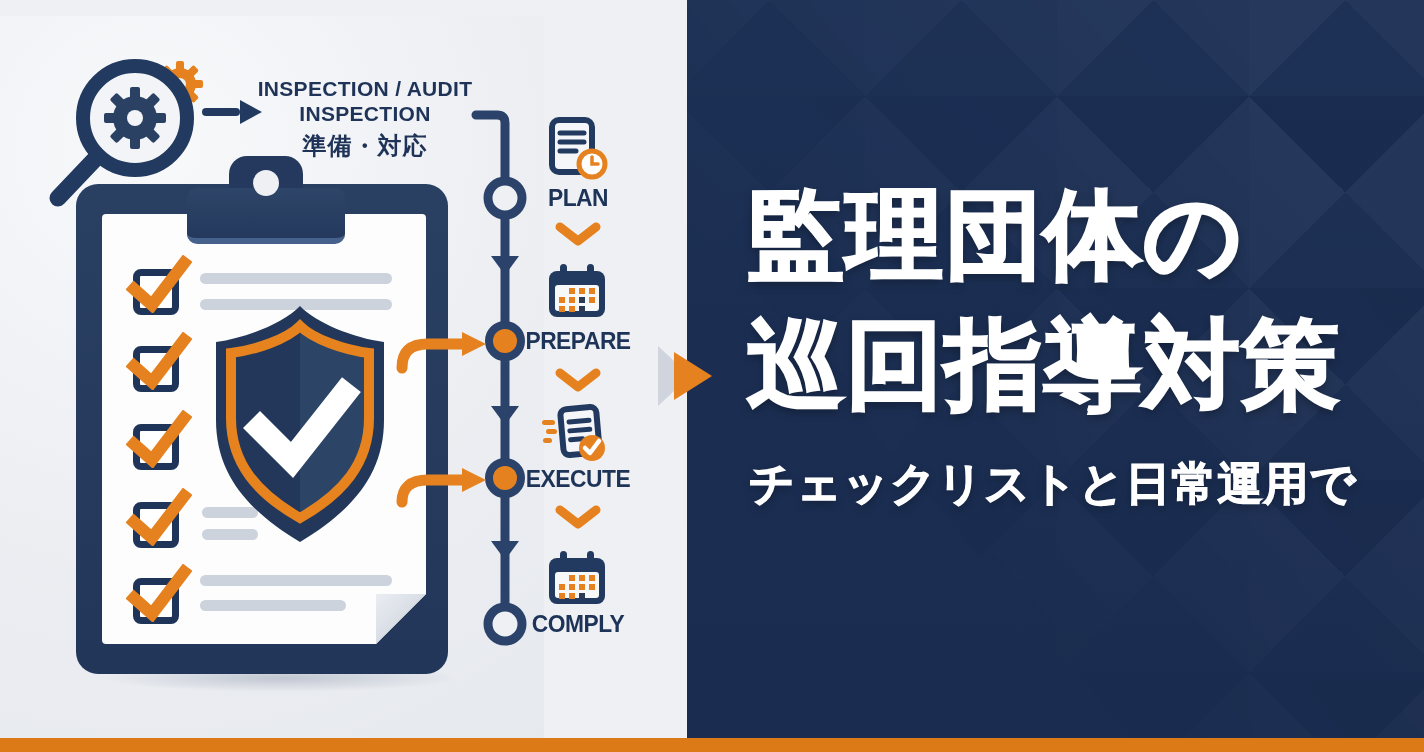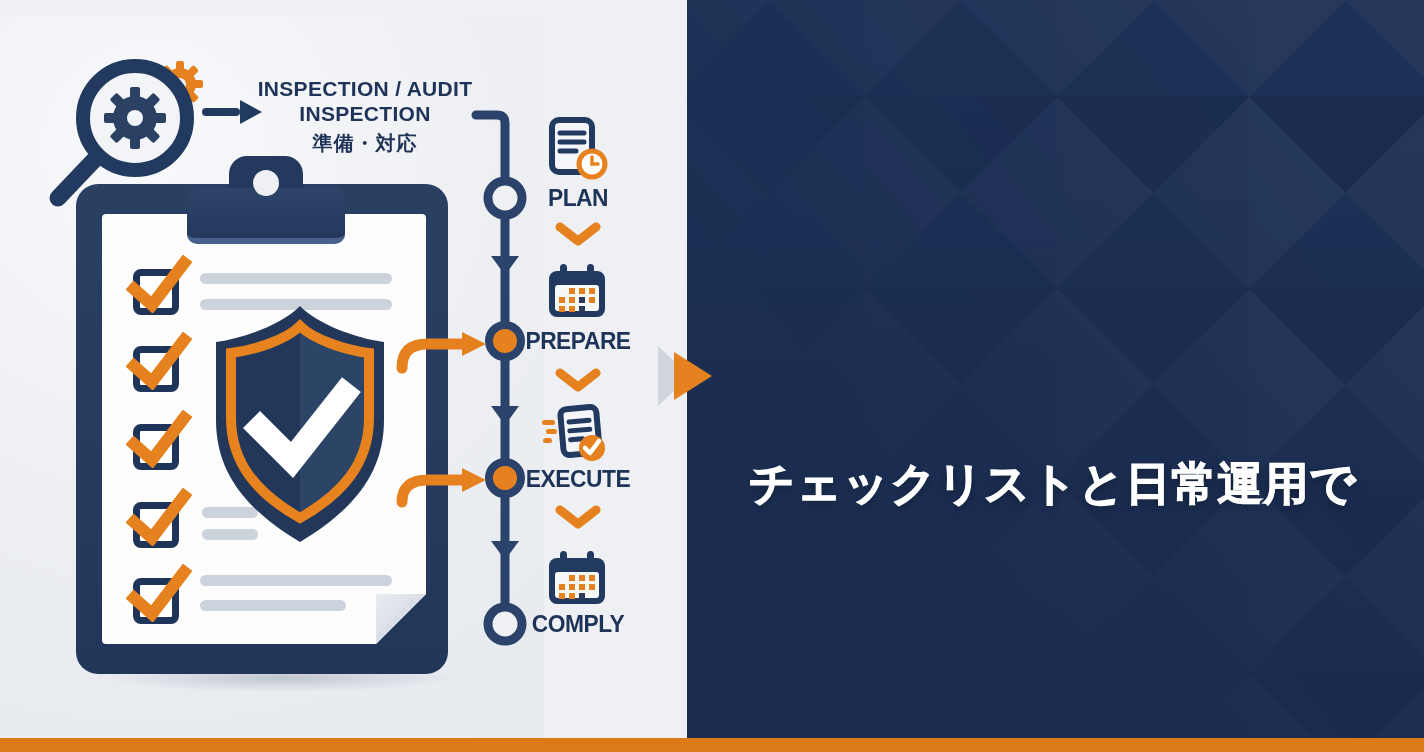--- a/index.html
+++ b/index.html
@@ -8,21 +8,21 @@
   .canvas { position:relative; width:1424px; height:752px; overflow:hidden; background:#eef0f3; }
   .abs { position:absolute; }
 
   
   .left-panel { position:absolute; left:0; top:16px; width:544px; height:738px;
     background:radial-gradient(circle at 28% 18%, #f8f9fb 0%, #eceef2 55%, #e6e9ee 100%); }
 
   .hdr { position:absolute; left:256px; top:60px; width:218px; text-align:center;
     color:#1e3357; font-weight:bold; }
   .hdr .l1 { font-size:21px; letter-spacing:.3px; line-height:25px; }
-  .hdr .l3 { font-size:20px; margin-top:4px; letter-spacing:1px; }
+  .hdr .l3 { font-size:24px; margin-top:4px; letter-spacing:1px; }
 
   .pline { position:absolute; height:11px; border-radius:6px; background:#ccd3dd; z-index:2; }
 
   .checkbox { position:absolute; left:133px; width:46px; height:46px; background:#ffffff;
     border:7px solid #1f3459; border-radius:8px; z-index:3; }
   .checkmark { position:absolute; left:126px; z-index:4; }
 
   .clip-board { position:absolute; left:76px; top:168px; width:372px; height:490px;
     background:linear-gradient(180deg,#2a4062 0%, #22365a 100%); border-radius:22px; z-index:1; }
   .clip-paper { position:absolute; left:102px; top:198px; width:324px; height:430px;
@@ -255,20 +255,24 @@
         <rect x="14" y="45" width="6" height="6" fill="#e5821f"></rect>
           <rect x="24" y="45" width="6" height="6" fill="#e5821f"></rect>
           <rect x="34" y="45" width="6" height="6" fill="#2b3a55"></rect>
       </g>
     </svg>
     <div class="step-label" style="top:594px;">COMPLY</div>
   </div>
 
   <div class="right-panel">
     <div class="pattern"></div>
+    <div class="title">
+      <div>監理団体の</div>
+      <div>巡回指導対策</div>
+    </div>
     <div class="subtitle">
       <div>チェックリストと日常運用で</div>
     </div>
   </div>
 
   <svg class="divider-arrow" width="72" height="80" viewBox="0 0 72 80">
     <polygon points="10,10 42,40 10,70" fill="#ccd2da" opacity="0.9"></polygon>
     <polygon points="26,16 64,40 26,64" fill="#e5821f"></polygon>
   </svg>
 

